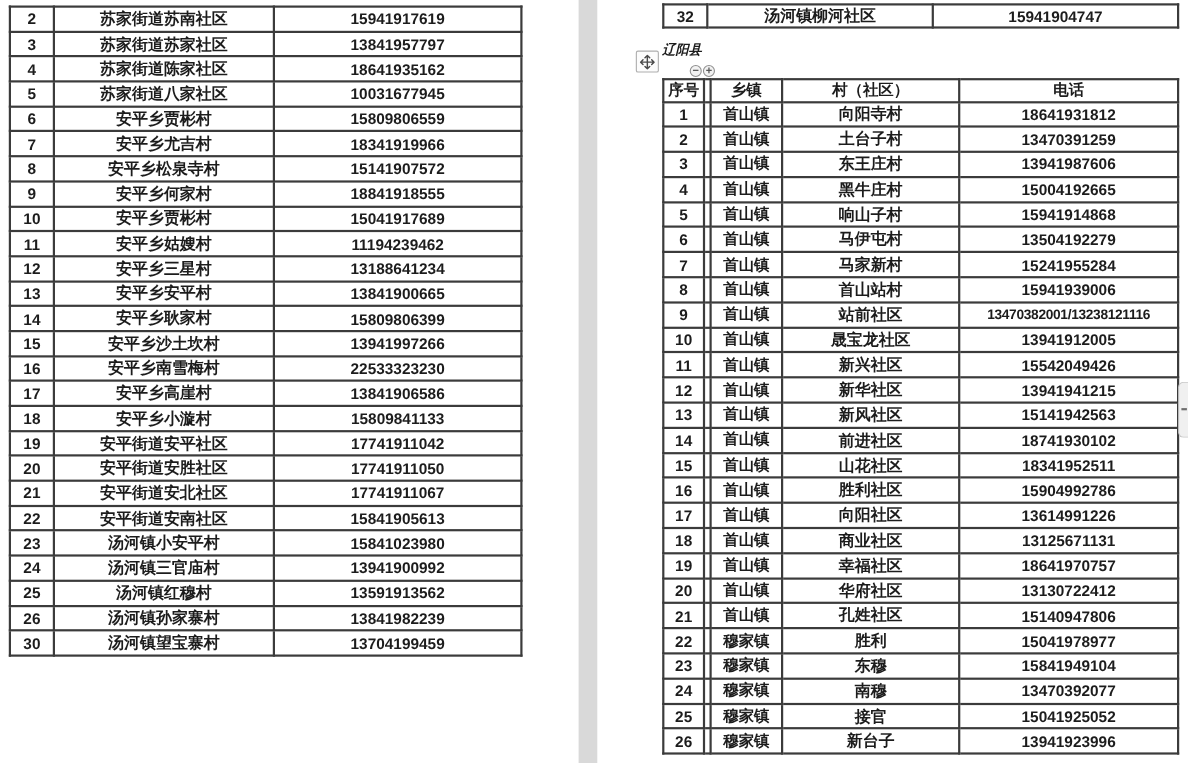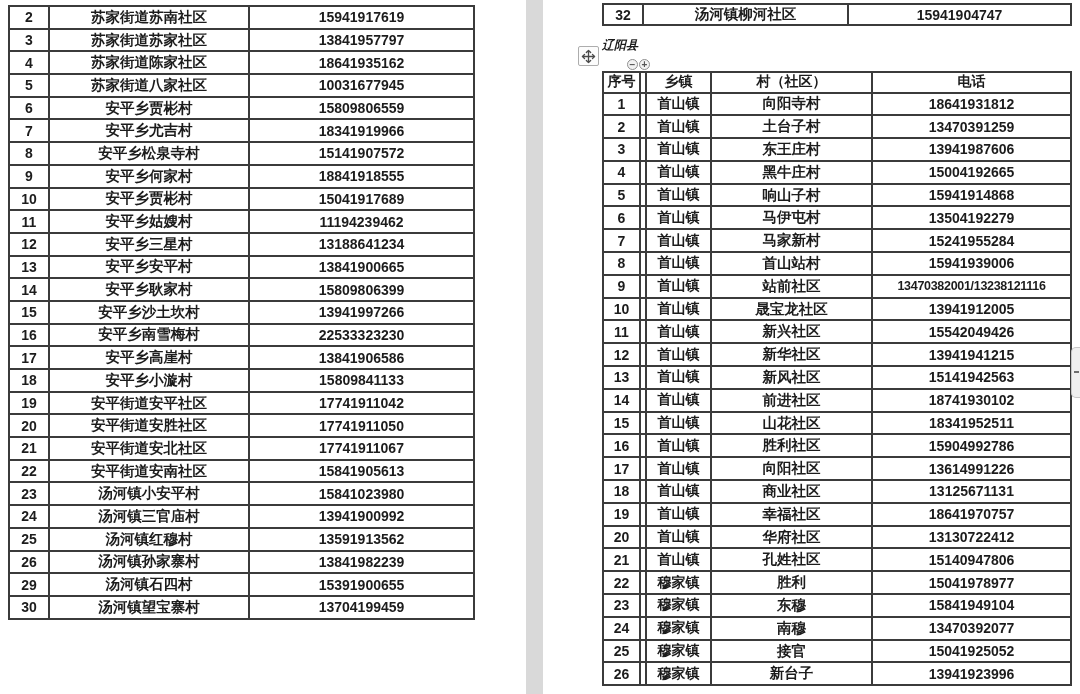--- a/index.html
+++ b/index.html
@@ -203,25 +203,20 @@
         </tr>
         <tr>
           <td>25</td>
           <td class="name-cell">汤河镇红穆村</td>
           <td>13591913562</td>
         </tr>
         <tr>
           <td>26</td>
           <td class="name-cell">汤河镇孙家寨村</td>
           <td>13841982239</td>
-        </tr>
-        <tr>
-          <td>29</td>
-          <td class="name-cell">汤河镇石四村</td>
-          <td>15391900655</td>
         </tr>
         <tr>
           <td>30</td>
           <td class="name-cell">汤河镇望宝寨村</td>
           <td>13704199459</td>
         </tr>
       </tbody>
   </table>
 
   <table class="tbl carry-tbl">

